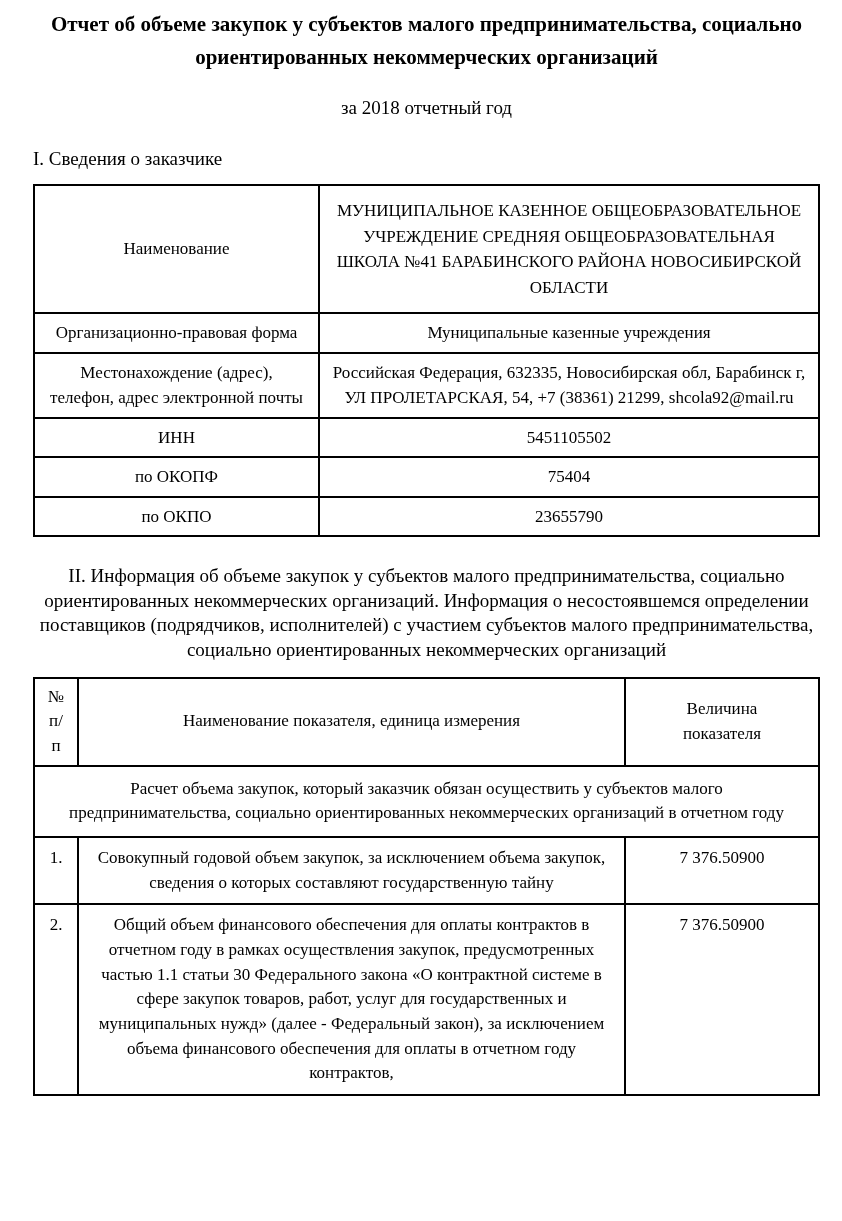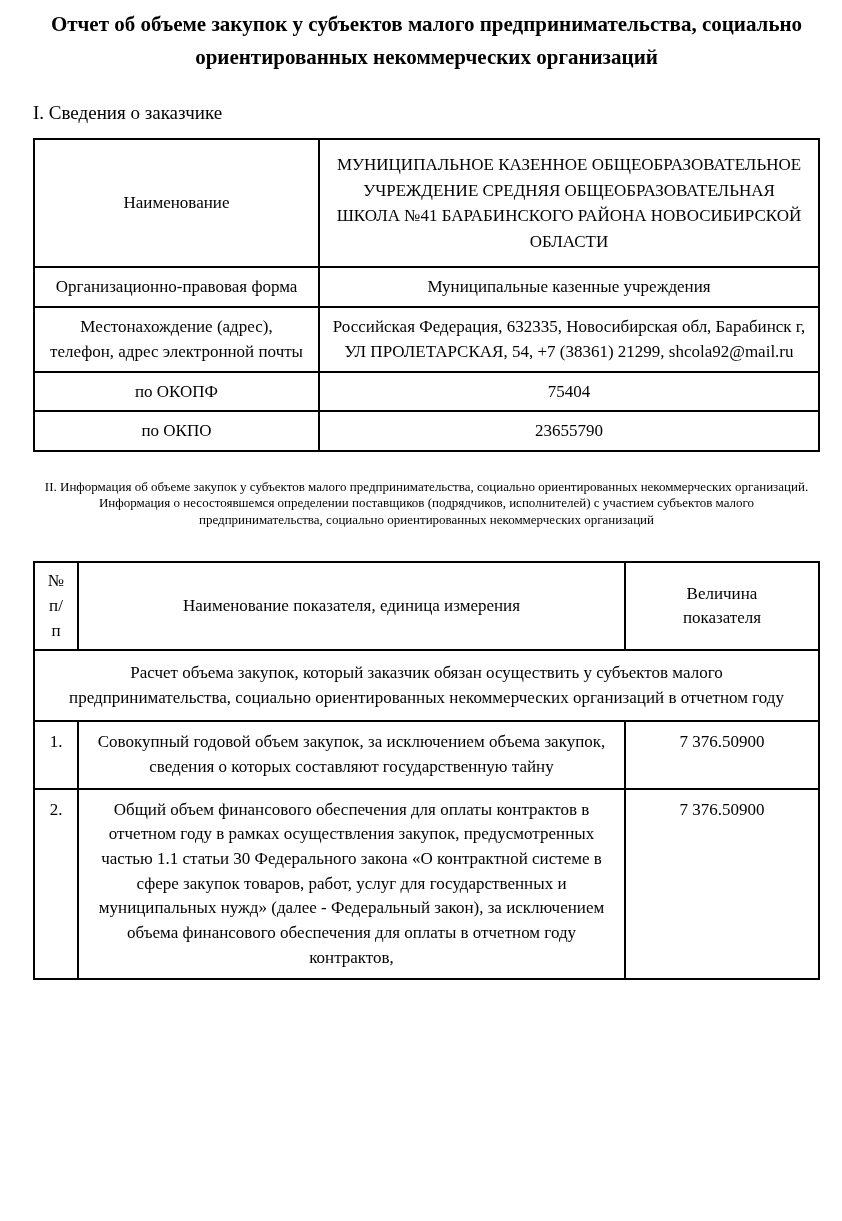--- a/index.html
+++ b/index.html
@@ -28,21 +28,21 @@
     text-align: center;
     margin-top: 24px;
   }
   .section-heading-left {
     font-size: 19px;
     text-align: left;
     margin-top: 29px;
     margin-bottom: 14px;
   }
   .section-heading-center {
-    font-size: 13px;
+    font-size: 19px;
     text-align: center;
     line-height: 1.3;
     margin-top: 27px;
     padding: 0 4px;
   }
   table {
     border-collapse: collapse;
     width: 787px;
     table-layout: fixed;
     font-size: 17px;
@@ -54,21 +54,21 @@
     vertical-align: middle;
     line-height: 1.5;
     padding: 6px 10px;
   }
   
   .customer-table { margin-top: 6px; }
   .customer-table .label-col { width: 285px; }
   .customer-table td { padding: 6px 12px; }
   .customer-table .row-name td { padding-top: 12px; padding-bottom: 12px; }
   
-  .indicators-table { margin-top: 32px; }
+  .indicators-table { margin-top: 14px; }
   .indicators-table .num-col { width: 44px; }
   .indicators-table .val-col { width: 194px; }
   .indicators-table th { line-height: 1.45; }
   .indicators-table td { line-height: 1.45; }
   .indicators-table .num-cell,
   .indicators-table .val-cell,
   .indicators-table .name-cell {
     vertical-align: top;
     padding-top: 8px;
     padding-bottom: 8px;
@@ -83,40 +83,45 @@
     margin: 0 auto;
   }
 </style>
 </head>
 <body>
 
 <div class="page">
 
   <div class="doc-title">Отчет об объеме закупок у субъектов малого предпринимательства, социально ориентированных некоммерческих организаций</div>
 
+  <div class="doc-subtitle">за 2018 отчетный год</div>
 
   <div class="section-heading-left">I. Сведения о заказчике</div>
 
   <table class="customer-table">
     <colgroup>
         <col class="label-col">
         <col>
       </colgroup>
     <tbody>
       <tr class="row-name">
         <td>Наименование</td>
         <td>МУНИЦИПАЛЬНОЕ КАЗЕННОЕ ОБЩЕОБРАЗОВАТЕЛЬНОЕ УЧРЕЖДЕНИЕ СРЕДНЯЯ ОБЩЕОБРАЗОВАТЕЛЬНАЯ ШКОЛА №41 БАРАБИНСКОГО РАЙОНА НОВОСИБИРСКОЙ ОБЛАСТИ</td>
       </tr>
       <tr>
         <td>Организационно-правовая форма</td>
         <td>Муниципальные казенные учреждения</td>
       </tr>
       <tr>
         <td>Местонахождение (адрес), телефон, адрес электронной почты</td>
         <td>Российская Федерация, 632335, Новосибирская обл, Барабинск г, УЛ ПРОЛЕТАРСКАЯ, 54, +7 (38361) 21299, shcola92@mail.ru</td>
+      </tr>
+      <tr>
+        <td>ИНН</td>
+        <td>5451105502</td>
       </tr>
       <tr>
         <td>по ОКОПФ</td>
         <td>75404</td>
       </tr>
       <tr>
         <td>по ОКПО</td>
         <td>23655790</td>
       </tr>
     </tbody>

